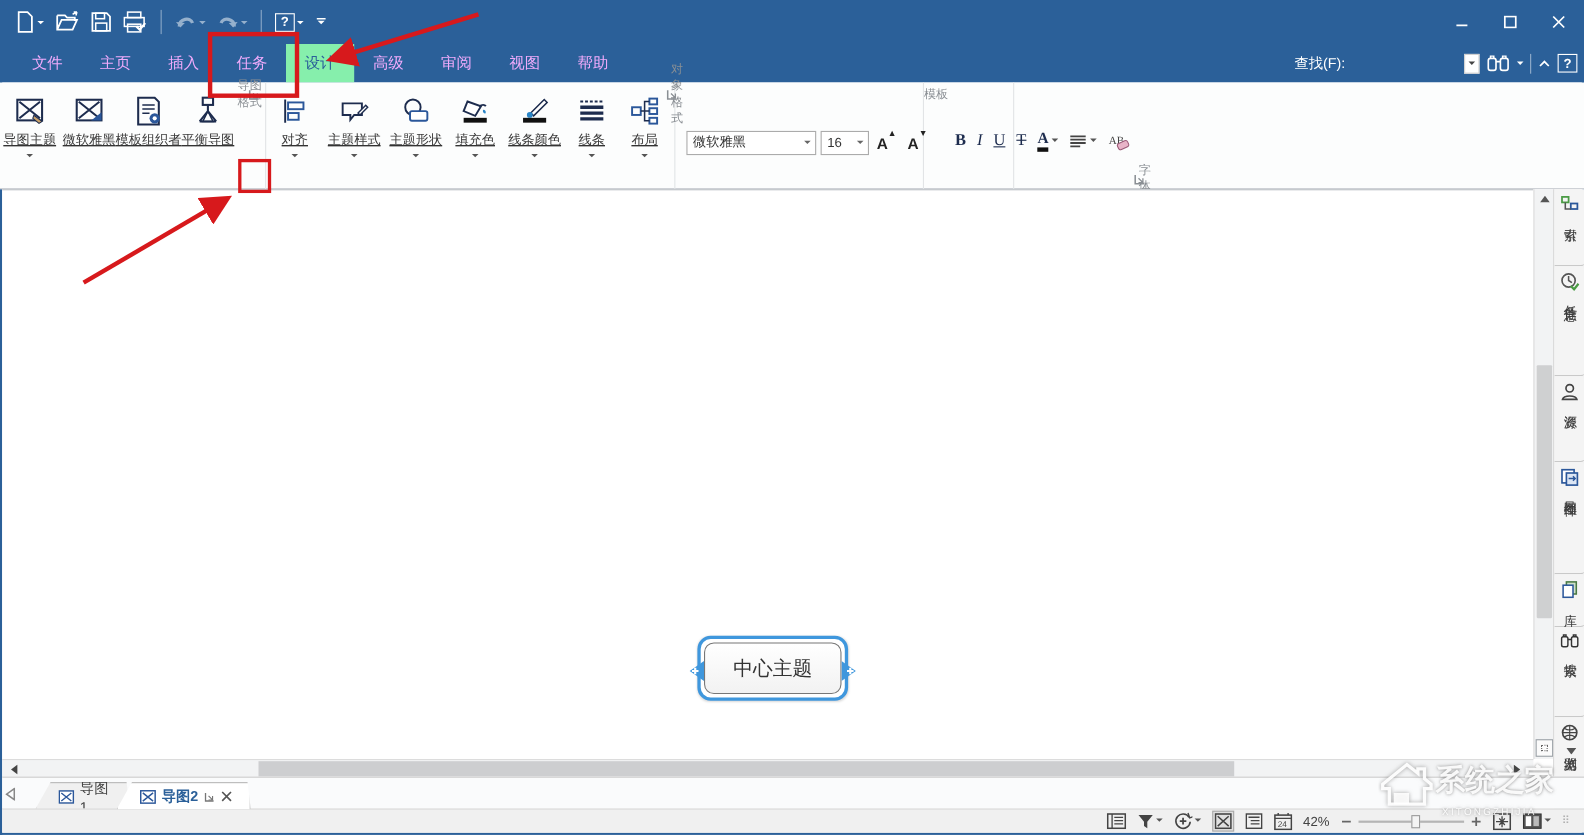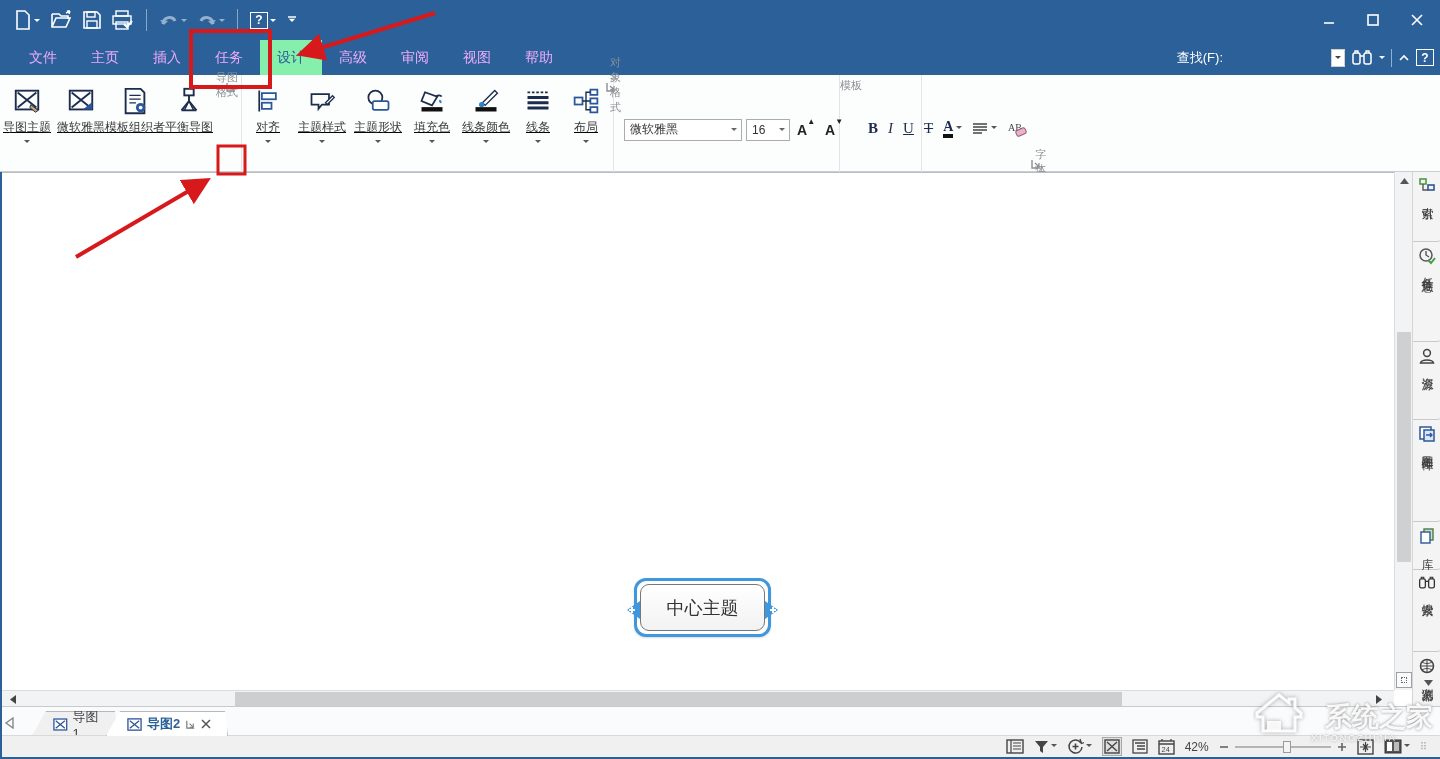--- a/index.html
+++ b/index.html
@@ -105,21 +105,21 @@
   .pressed { background:#e0e0e0; border:1px solid #a8a8a8; padding:1px; }
   .zslider { display:flex; align-items:center; gap:6px; }
   .ztrack { position:relative; width:96px; height:2px; background:#b5b5b5; }
   .zthumb { position:absolute; left:48px; top:-5px; width:8px; height:12px; background:#f4f4f4; border:1px solid #9a9a9a; }
   .grip { letter-spacing:1px; color:#b0b0b0; font-size:10px; }
 
   
   .overlay { position:absolute; left:0; top:0; width:1440px; height:759px; pointer-events:none; z-index:50; }
   .watermark { position:absolute; right:0px; bottom:0px; width:185px; height:66px; z-index:40; pointer-events:none;
     color:rgba(255,255,255,.92); text-shadow:0 0 3px rgba(100,100,100,.75); overflow:hidden; }
-  .wm-row { display:flex; align-items:flex-end; gap:20px; }
+  .wm-row { display:flex; align-items:flex-start; gap:0; }
   .wm-text { font-size:27px; font-weight:bold; white-space:nowrap; }
   .wm-sub { font-size:9px; letter-spacing:2px; margin-left:58px; margin-top:-2px; }
 </style>
 </head>
 <body>
 
 <div class="window">
 
   <div class="titlebar">
     <div class="qat">

